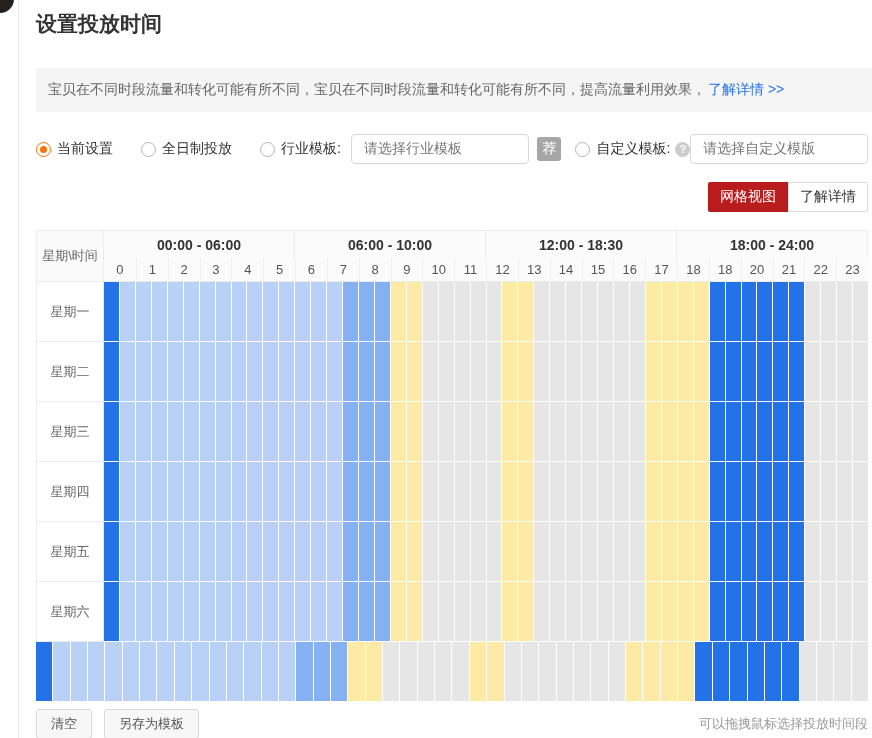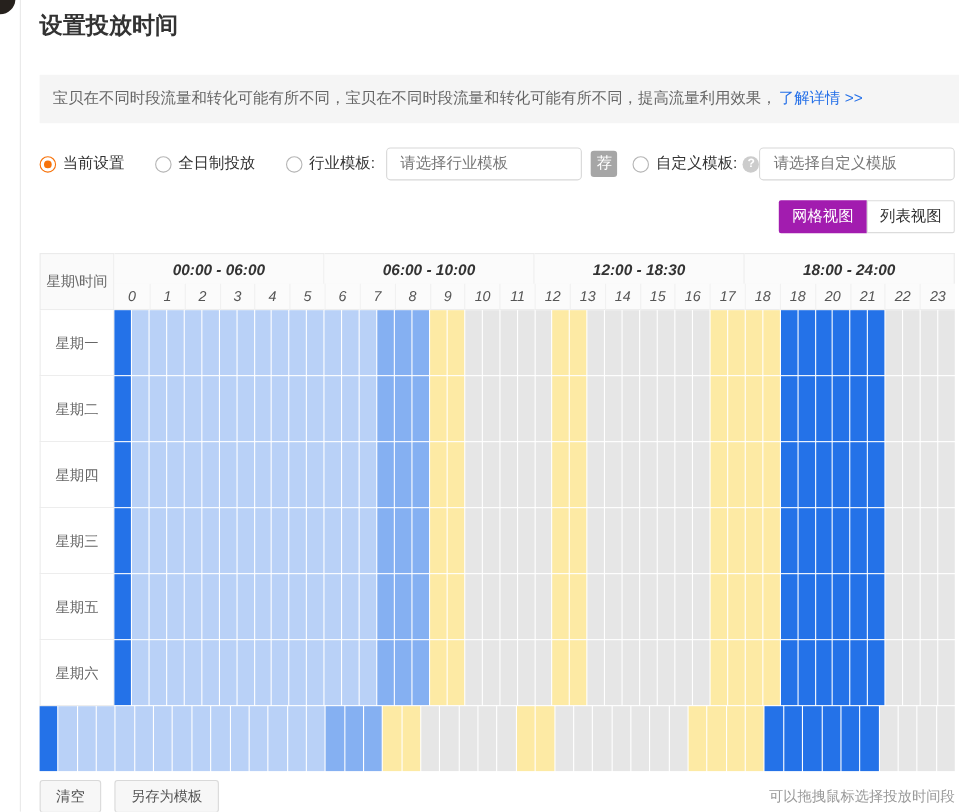--- a/index.html
+++ b/index.html
@@ -31,31 +31,31 @@
     display:flex; align-items:center; padding:0 12px; font-size:14px; color:#777; cursor:pointer; white-space:nowrap;
   }
   .sel-industry { width:193px; margin-left:2px;text-align:center; }
   .sel-custom   { width:192px; margin-left:auto; }
   .badge { width:24px; height:24px; flex:none; background:#a6a6a6; color:#fff; border-radius:3px; display:flex; align-items:center; justify-content:center; font-size:14px; margin:0 14px 0 8px; }
   .mode-radio.custom { margin-right:0; }
   .help { width:15px; height:15px; flex:none; border-radius:50%; background:#ccc; color:#fff; font-size:11px; font-weight:700; display:flex; align-items:center; justify-content:center; margin-left:5px; cursor:pointer; }
 
   .toggle-row { margin-top:17px; height:30px; display:flex; justify-content:flex-end; }
   .btn-view { width:80px; height:30px; font-size:14px; cursor:pointer; font-family:inherit; }
-  .btn-grid { background:#a21caf; color:#fff; border:none; border-radius:2px 0 0 2px; }
+  .btn-grid { background:#b91c1c; color:#fff; border:none; border-radius:2px 0 0 2px; }
   .btn-list { background:#fff; color:#333; border:1px solid #dcdcdc; border-radius:0 2px 2px 0; }
 
   .schedule { margin-top:18px; width:832px; }
   .sched-header { display:flex; }
   .corner {
     width:68px; height:52px; flex:none; background:#fafafa;
     border:1px solid #ebebeb; display:flex; align-items:center; justify-content:center;
     font-size:13px; color:#666;
   }
-  .header-right { flex:1; min-width:0;font-style:italic; }
+  .header-right { flex:1; min-width:0; }
   .groups { display:flex; height:28px; }
   .group {
     flex:1; display:flex; align-items:center; justify-content:center;
     font-size:14px; font-weight:700; color:#333; background:#fbfbfb;
     border-top:1px solid #ebebeb; border-right:1px solid #ebebeb;
   }
   .hours { display:grid; grid-template-columns:repeat(24,1fr); height:24px; }
   .hour {
     display:flex; align-items:center; justify-content:center;
     font-size:13px; color:#555; background:#fbfbfb;
@@ -117,21 +117,21 @@
       <span class="mode-label">自定义模板:</span>
     </label>
     <span class="help">?</span>
     <div class="select-box sel-custom">
       <span>请选择自定义模版</span>
     </div>
   </div>
 
   <div class="toggle-row">
     <button class="btn-view btn-grid">网格视图</button>
-    <button class="btn-view btn-list">列表视图</button>
+    <button class="btn-view btn-list">了解详情</button>
   </div>
 
   <div class="schedule">
     <div class="sched-header">
       <div class="corner">星期\时间</div>
       <div class="header-right">
         <div class="groups">
             <div class="group">00:00 - 06:00</div>
             <div class="group">06:00 - 10:00</div>
             <div class="group">12:00 - 18:30</div>
@@ -266,74 +266,74 @@
             <div class="cell" style="background: rgb(36, 114, 232);"></div>
             <div class="cell" style="background: rgb(36, 114, 232);"></div>
             <div class="cell" style="background: rgb(36, 114, 232);"></div>
             <div class="cell" style="background: rgb(230, 230, 230);"></div>
             <div class="cell" style="background: rgb(230, 230, 230);"></div>
             <div class="cell" style="background: rgb(230, 230, 230);"></div>
             <div class="cell" style="background: rgb(230, 230, 230);"></div>
           </div>
         </div>
         <div class="sched-row">
+          <div class="day-label">星期三</div>
+          <div class="row-cells">
+            <div class="cell" style="background: rgb(36, 114, 232);"></div>
+            <div class="cell" style="background: rgb(185, 209, 247);"></div>
+            <div class="cell" style="background: rgb(185, 209, 247);"></div>
+            <div class="cell" style="background: rgb(185, 209, 247);"></div>
+            <div class="cell" style="background: rgb(185, 209, 247);"></div>
+            <div class="cell" style="background: rgb(185, 209, 247);"></div>
+            <div class="cell" style="background: rgb(185, 209, 247);"></div>
+            <div class="cell" style="background: rgb(185, 209, 247);"></div>
+            <div class="cell" style="background: rgb(185, 209, 247);"></div>
+            <div class="cell" style="background: rgb(185, 209, 247);"></div>
+            <div class="cell" style="background: rgb(185, 209, 247);"></div>
+            <div class="cell" style="background: rgb(185, 209, 247);"></div>
+            <div class="cell" style="background: rgb(185, 209, 247);"></div>
+            <div class="cell" style="background: rgb(185, 209, 247);"></div>
+            <div class="cell" style="background: rgb(185, 209, 247);"></div>
+            <div class="cell" style="background: rgb(133, 176, 242);"></div>
+            <div class="cell" style="background: rgb(133, 176, 242);"></div>
+            <div class="cell" style="background: rgb(133, 176, 242);"></div>
+            <div class="cell" style="background: rgb(253, 234, 164);"></div>
+            <div class="cell" style="background: rgb(253, 234, 164);"></div>
+            <div class="cell" style="background: rgb(230, 230, 230);"></div>
+            <div class="cell" style="background: rgb(230, 230, 230);"></div>
+            <div class="cell" style="background: rgb(230, 230, 230);"></div>
+            <div class="cell" style="background: rgb(230, 230, 230);"></div>
+            <div class="cell" style="background: rgb(230, 230, 230);"></div>
+            <div class="cell" style="background: rgb(253, 234, 164);"></div>
+            <div class="cell" style="background: rgb(253, 234, 164);"></div>
+            <div class="cell" style="background: rgb(230, 230, 230);"></div>
+            <div class="cell" style="background: rgb(230, 230, 230);"></div>
+            <div class="cell" style="background: rgb(230, 230, 230);"></div>
+            <div class="cell" style="background: rgb(230, 230, 230);"></div>
+            <div class="cell" style="background: rgb(230, 230, 230);"></div>
+            <div class="cell" style="background: rgb(230, 230, 230);"></div>
+            <div class="cell" style="background: rgb(230, 230, 230);"></div>
+            <div class="cell" style="background: rgb(253, 234, 164);"></div>
+            <div class="cell" style="background: rgb(253, 234, 164);"></div>
+            <div class="cell" style="background: rgb(253, 234, 164);"></div>
+            <div class="cell" style="background: rgb(253, 234, 164);"></div>
+            <div class="cell" style="background: rgb(36, 114, 232);"></div>
+            <div class="cell" style="background: rgb(36, 114, 232);"></div>
+            <div class="cell" style="background: rgb(36, 114, 232);"></div>
+            <div class="cell" style="background: rgb(36, 114, 232);"></div>
+            <div class="cell" style="background: rgb(36, 114, 232);"></div>
+            <div class="cell" style="background: rgb(36, 114, 232);"></div>
+            <div class="cell" style="background: rgb(230, 230, 230);"></div>
+            <div class="cell" style="background: rgb(230, 230, 230);"></div>
+            <div class="cell" style="background: rgb(230, 230, 230);"></div>
+            <div class="cell" style="background: rgb(230, 230, 230);"></div>
+          </div>
+        </div>
+        <div class="sched-row">
           <div class="day-label">星期四</div>
-          <div class="row-cells">
-            <div class="cell" style="background: rgb(36, 114, 232);"></div>
-            <div class="cell" style="background: rgb(185, 209, 247);"></div>
-            <div class="cell" style="background: rgb(185, 209, 247);"></div>
-            <div class="cell" style="background: rgb(185, 209, 247);"></div>
-            <div class="cell" style="background: rgb(185, 209, 247);"></div>
-            <div class="cell" style="background: rgb(185, 209, 247);"></div>
-            <div class="cell" style="background: rgb(185, 209, 247);"></div>
-            <div class="cell" style="background: rgb(185, 209, 247);"></div>
-            <div class="cell" style="background: rgb(185, 209, 247);"></div>
-            <div class="cell" style="background: rgb(185, 209, 247);"></div>
-            <div class="cell" style="background: rgb(185, 209, 247);"></div>
-            <div class="cell" style="background: rgb(185, 209, 247);"></div>
-            <div class="cell" style="background: rgb(185, 209, 247);"></div>
-            <div class="cell" style="background: rgb(185, 209, 247);"></div>
-            <div class="cell" style="background: rgb(185, 209, 247);"></div>
-            <div class="cell" style="background: rgb(133, 176, 242);"></div>
-            <div class="cell" style="background: rgb(133, 176, 242);"></div>
-            <div class="cell" style="background: rgb(133, 176, 242);"></div>
-            <div class="cell" style="background: rgb(253, 234, 164);"></div>
-            <div class="cell" style="background: rgb(253, 234, 164);"></div>
-            <div class="cell" style="background: rgb(230, 230, 230);"></div>
-            <div class="cell" style="background: rgb(230, 230, 230);"></div>
-            <div class="cell" style="background: rgb(230, 230, 230);"></div>
-            <div class="cell" style="background: rgb(230, 230, 230);"></div>
-            <div class="cell" style="background: rgb(230, 230, 230);"></div>
-            <div class="cell" style="background: rgb(253, 234, 164);"></div>
-            <div class="cell" style="background: rgb(253, 234, 164);"></div>
-            <div class="cell" style="background: rgb(230, 230, 230);"></div>
-            <div class="cell" style="background: rgb(230, 230, 230);"></div>
-            <div class="cell" style="background: rgb(230, 230, 230);"></div>
-            <div class="cell" style="background: rgb(230, 230, 230);"></div>
-            <div class="cell" style="background: rgb(230, 230, 230);"></div>
-            <div class="cell" style="background: rgb(230, 230, 230);"></div>
-            <div class="cell" style="background: rgb(230, 230, 230);"></div>
-            <div class="cell" style="background: rgb(253, 234, 164);"></div>
-            <div class="cell" style="background: rgb(253, 234, 164);"></div>
-            <div class="cell" style="background: rgb(253, 234, 164);"></div>
-            <div class="cell" style="background: rgb(253, 234, 164);"></div>
-            <div class="cell" style="background: rgb(36, 114, 232);"></div>
-            <div class="cell" style="background: rgb(36, 114, 232);"></div>
-            <div class="cell" style="background: rgb(36, 114, 232);"></div>
-            <div class="cell" style="background: rgb(36, 114, 232);"></div>
-            <div class="cell" style="background: rgb(36, 114, 232);"></div>
-            <div class="cell" style="background: rgb(36, 114, 232);"></div>
-            <div class="cell" style="background: rgb(230, 230, 230);"></div>
-            <div class="cell" style="background: rgb(230, 230, 230);"></div>
-            <div class="cell" style="background: rgb(230, 230, 230);"></div>
-            <div class="cell" style="background: rgb(230, 230, 230);"></div>
-          </div>
-        </div>
-        <div class="sched-row">
-          <div class="day-label">星期三</div>
           <div class="row-cells">
             <div class="cell" style="background: rgb(36, 114, 232);"></div>
             <div class="cell" style="background: rgb(185, 209, 247);"></div>
             <div class="cell" style="background: rgb(185, 209, 247);"></div>
             <div class="cell" style="background: rgb(185, 209, 247);"></div>
             <div class="cell" style="background: rgb(185, 209, 247);"></div>
             <div class="cell" style="background: rgb(185, 209, 247);"></div>
             <div class="cell" style="background: rgb(185, 209, 247);"></div>
             <div class="cell" style="background: rgb(185, 209, 247);"></div>
             <div class="cell" style="background: rgb(185, 209, 247);"></div>

